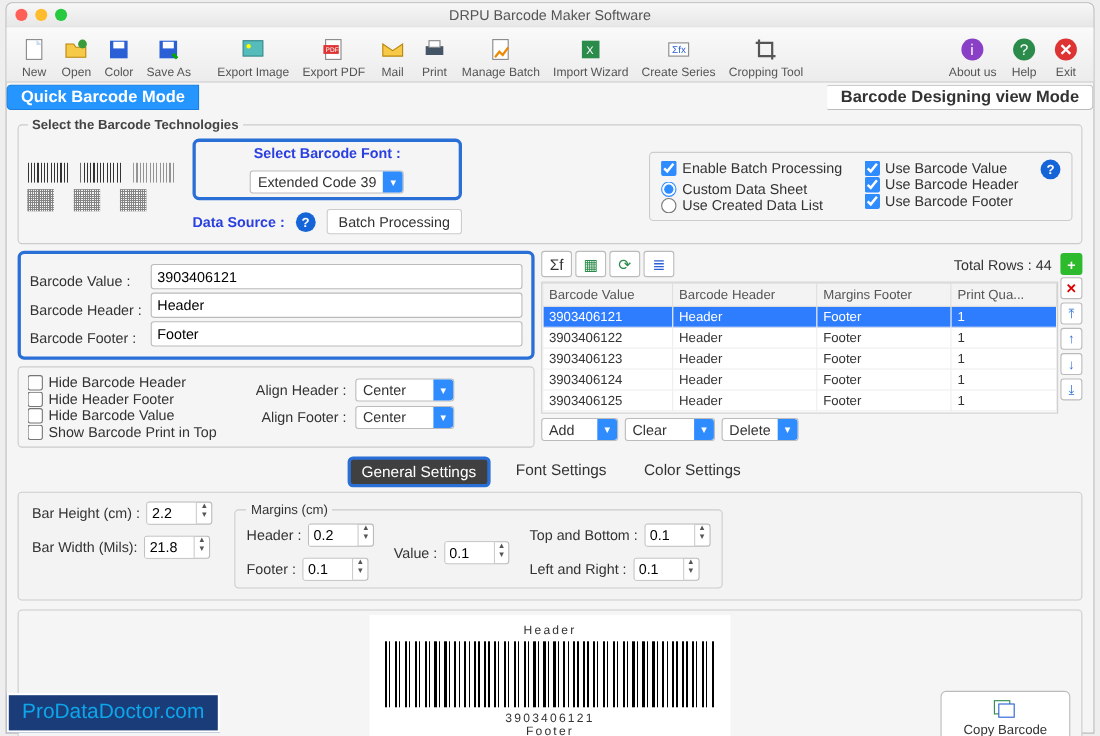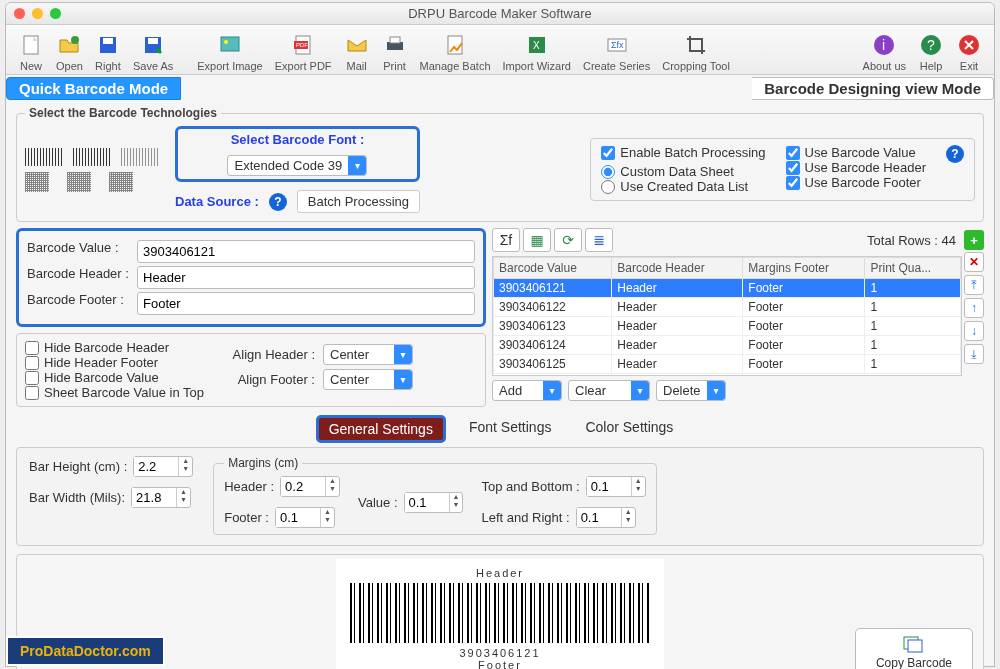--- a/index.html
+++ b/index.html
@@ -30,21 +30,21 @@
 .select { background: #fff; border: 1px solid #bbb; border-radius: 3px; padding: 2px 22px 2px 6px; font-size: 13px; position: relative; }
 .select .caret { position: absolute; right: 0; top: 0; bottom: 0; width: 18px; background: #2f8cff; border-radius: 0 3px 3px 0; display: flex; align-items: center; justify-content: center; color: #fff; font-size: 10px; }
 .helpdot { width: 18px; height: 18px; background: #1565d8; color: #fff; border-radius: 50%; display: inline-flex; align-items: center; justify-content: center; font-size: 12px; font-weight: bold; }
 .batchpanel { border: 1px solid #ccc; border-radius: 4px; padding: 6px 10px; display: flex; gap: 20px; }
 .chk, .rad { display: flex; align-items: center; gap: 5px; font-size: 13px; }
 .chk input, .rad input { width: 14px; height: 14px; accent-color: #2f8cff; }
 .two-col { display: flex; gap: 6px; margin-top: 6px; }
 .leftcol { flex: 0 0 470px; }
 .rightcol { flex: 1; position: relative; }
 .valbox { border: 3px solid #2a6fd6; border-radius: 6px; padding: 6px 8px; background: #f5f5f5; }
-.valrow { display: flex; align-items: flex-start; margin: 3px 0; }
+.valrow { display: flex; align-items: flex-end; margin: 3px 0; }
 .valrow label { width: 110px; font-size: 13px; }
 .valrow input { flex: 1; border: 1px solid #bbb; border-radius: 3px; padding: 3px 5px; font-size: 13px; background: #fff; }
 .optbox { border: 1px solid #ccc; border-radius: 4px; padding: 6px 8px; margin-top: 6px; display: flex; }
 .optbox .checks { flex: 0 0 200px; }
 .optbox .aligns { flex: 1; }
 .aligns .arow { display: flex; align-items: center; margin: 4px 0; gap: 8px; }
 .arow label { width: 90px; text-align: right; }
 .tinybtns { display: flex; gap: 3px; align-items: center; }
 .tinybtns .tb { width: 28px; height: 24px; border: 1px solid #bbb; border-radius: 3px; background: #fff; display: flex; align-items: center; justify-content: center; font-size: 14px; }
 .totalrows { margin-left: auto; font-size: 13px; padding-right: 4px; }
@@ -54,36 +54,36 @@
 .table th { background: #f3f3f3; border: 1px solid #ddd; padding: 3px 5px; text-align: left; font-weight: normal; color: #555; }
 .table td { border: 1px solid #eee; padding: 2px 5px; }
 .table tr.sel td { background: #2f7dff; color: #fff; }
 .sidebtns { position: absolute; right: -2px; top: 0; display: flex; flex-direction: column; gap: 3px; }
 .sidebtns div { width: 20px; height: 20px; border: 1px solid #bbb; border-radius: 3px; background: #fff; display: flex; align-items: center; justify-content: center; font-size: 12px; }
 .sidebtns .del { color: #d00; font-weight: bold; }
 .sidebtns .arr { color: #2a6fd6; }
 .rowbtns { display: flex; gap: 6px; margin-top: 4px; }
 .settabs { display: flex; justify-content: center; margin-top: 8px; gap: 12px; }
 .settabs .st { padding: 3px 10px; font-size: 14px; border: 1px solid transparent; }
-.settabs .st.active { border: 3px solid #2a6fd6; border-radius: 5px; background: #7f1d1d; color: #fff; }
+.settabs .st.active { border: 3px solid #2a6fd6; border-radius: 5px; background: #404040; color: #fff; }
 .settings-area { border: 1px solid #ccc; border-radius: 4px; margin-top: 4px; padding: 8px 12px 10px 12px; display: flex; gap: 20px; align-items: flex-start; background: #f3f3f3; }
 .settings-area .col { display: flex; flex-direction: column; gap: 10px; }
 .nrow { display: flex; align-items: center; gap: 6px; }
 .nrow label { font-size: 13px; }
 .spin { display: inline-flex; border: 1px solid #bbb; border-radius: 3px; background: #fff; }
 .spin input { border: none; width: 44px; padding: 2px 4px; font-size: 13px; }
 .spin .sbtns { display: flex; flex-direction: column; border-left: 1px solid #ccc; }
 .spin .sbtns span { font-size: 7px; padding: 0 3px; color: #555; line-height: 8px; }
 fieldset.margins { border: 1px solid #ccc; border-radius: 4px; padding: 6px 10px; }
 fieldset.margins legend { font-size: 12px; padding: 0 4px; }
 .preview { border: 1px solid #ccc; border-radius: 4px; margin-top: 8px; height: 130px; position: relative; background: #f5f5f5; display: flex; align-items: center; justify-content: center; }
 .bcprev { background: #fff; padding: 8px 14px; text-align: center; font-family: monospace; letter-spacing: 2px; }
 .bcprev .bars { width: 300px; height: 60px; background: repeating-linear-gradient(90deg,#000 0 2px,transparent 2px 4px,#000 4px 5px,transparent 5px 9px); margin: 4px auto; }
 .copybtn { position: absolute; right: 10px; bottom: 6px; border: 1px solid #bbb; border-radius: 5px; background: #fff; padding: 6px 20px; font-size: 12px; text-align: center; }
-.watermark { position: absolute; left: 0; bottom: 0; background: #1a3d7a; color: #eab308; font-weight: bold; font-size: 14px; padding: 5px 12px; border: 2px solid #fff; }
+.watermark { position: absolute; left: 0; bottom: 0; background: #1a3d7a; color: #0ea5e9; font-weight: normal; font-size: 19px; padding: 5px 12px; border: 2px solid #fff; }
 svg.ico { width: 24px; height: 24px; }
 </style>
 </head>
 <body>
 
 <div class="window">
   <div class="titlebar">
     <div class="traffic">
       <span class="tl-red"></span>
       <span class="tl-yel"></span>
@@ -111,21 +111,21 @@
         </div>
         <span>Open</span>
       </div>
     <div class="tbtn">
         <div class="ic">
           <svg class="ico">
             <rect x="4" y="4" width="16" height="16" fill="#2a5fd6"></rect>
             <rect x="7" y="5" width="10" height="6" fill="#fff"></rect>
           </svg>
         </div>
-        <span>Right</span>
+        <span>Color</span>
       </div>
     <div class="tbtn">
         <div class="ic">
           <svg class="ico">
             <rect x="4" y="4" width="16" height="16" fill="#2a5fd6"></rect>
             <rect x="7" y="5" width="10" height="6" fill="#fff"></rect>
             <path d="M16 16l4 4" stroke="#0a0" stroke-width="3"></path>
           </svg>
         </div>
         <span>Save As</span>
@@ -328,21 +328,21 @@
             <label class="chk">
                 <input type="checkbox" style="">
                 <span>Hide Header Footer</span>
               </label>
             <label class="chk">
                 <input type="checkbox" style="">
                 <span>Hide Barcode Value</span>
               </label>
             <label class="chk">
                 <input type="checkbox" style="">
-                <span>Sheet Barcode Value in Top</span>
+                <span>Show Barcode Print in Top</span>
               </label>
           </div>
           <div class="aligns">
             <div class="arow">
                 <label>Align Header :</label>
               <div class="select" style="width:90px"><span>Center</span><span class="caret">▾</span></div>
             </div>
             <div class="arow">
                 <label>Align Footer :</label>
               <div class="select" style="width:90px"><span>Center</span><span class="caret">▾</span></div>

